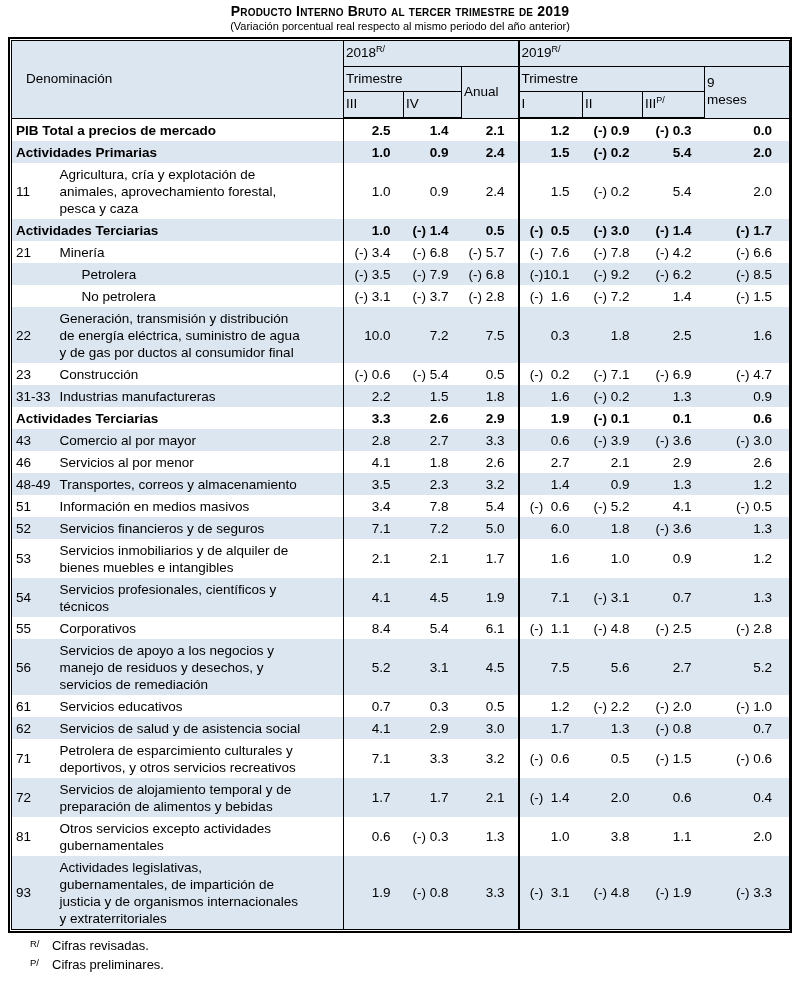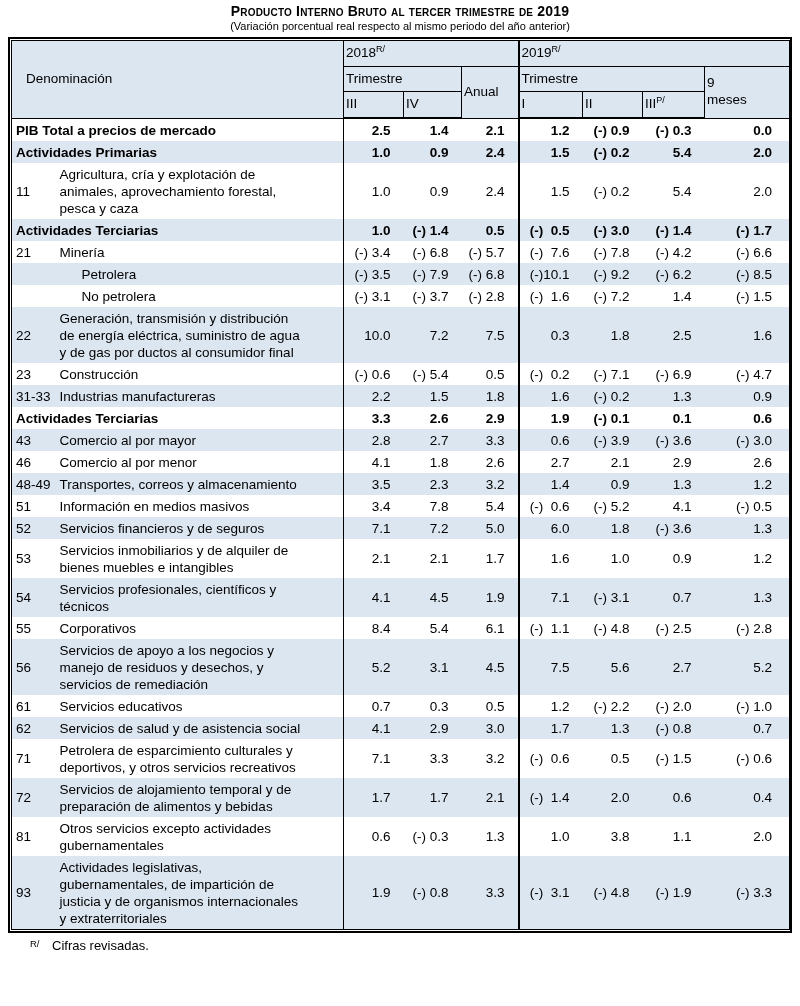--- a/index.html
+++ b/index.html
@@ -280,21 +280,21 @@
             <td class="num">2.8</td>
             <td class="num">2.7</td>
             <td class="num thick-right">3.3</td>
             <td class="num">0.6</td>
             <td class="num">(-) 3.9</td>
             <td class="num">(-) 3.6</td>
             <td class="num last">(-) 3.0</td>
           </tr>
           <tr>
             <td class="code">46</td>
-            <td class="label sep">Comercio al por menor</td>
+            <td class="label sep">Servicios al por menor</td>
             <td class="num">4.1</td>
             <td class="num">1.8</td>
             <td class="num thick-right">2.6</td>
             <td class="num">2.7</td>
             <td class="num">2.1</td>
             <td class="num">2.9</td>
             <td class="num last">2.6</td>
           </tr>
           <tr>
             <td class="code">48-49</td>
@@ -450,15 +450,18 @@
             <td class="num last">(-) 3.3</td>
           </tr>
         </tbody>
     </table>
   </div>
 
   <div class="footnotes">
     <div class="fn-row">
       <span class="fn-sup">R/</span><span class="fn-text">Cifras revisadas.</span>
     </div>
+    <div class="fn-row">
+      <span class="fn-sup">P/</span><span class="fn-text">Cifras preliminares.</span>
+    </div>
   </div>
 
 </div>
 
 </body></html>

